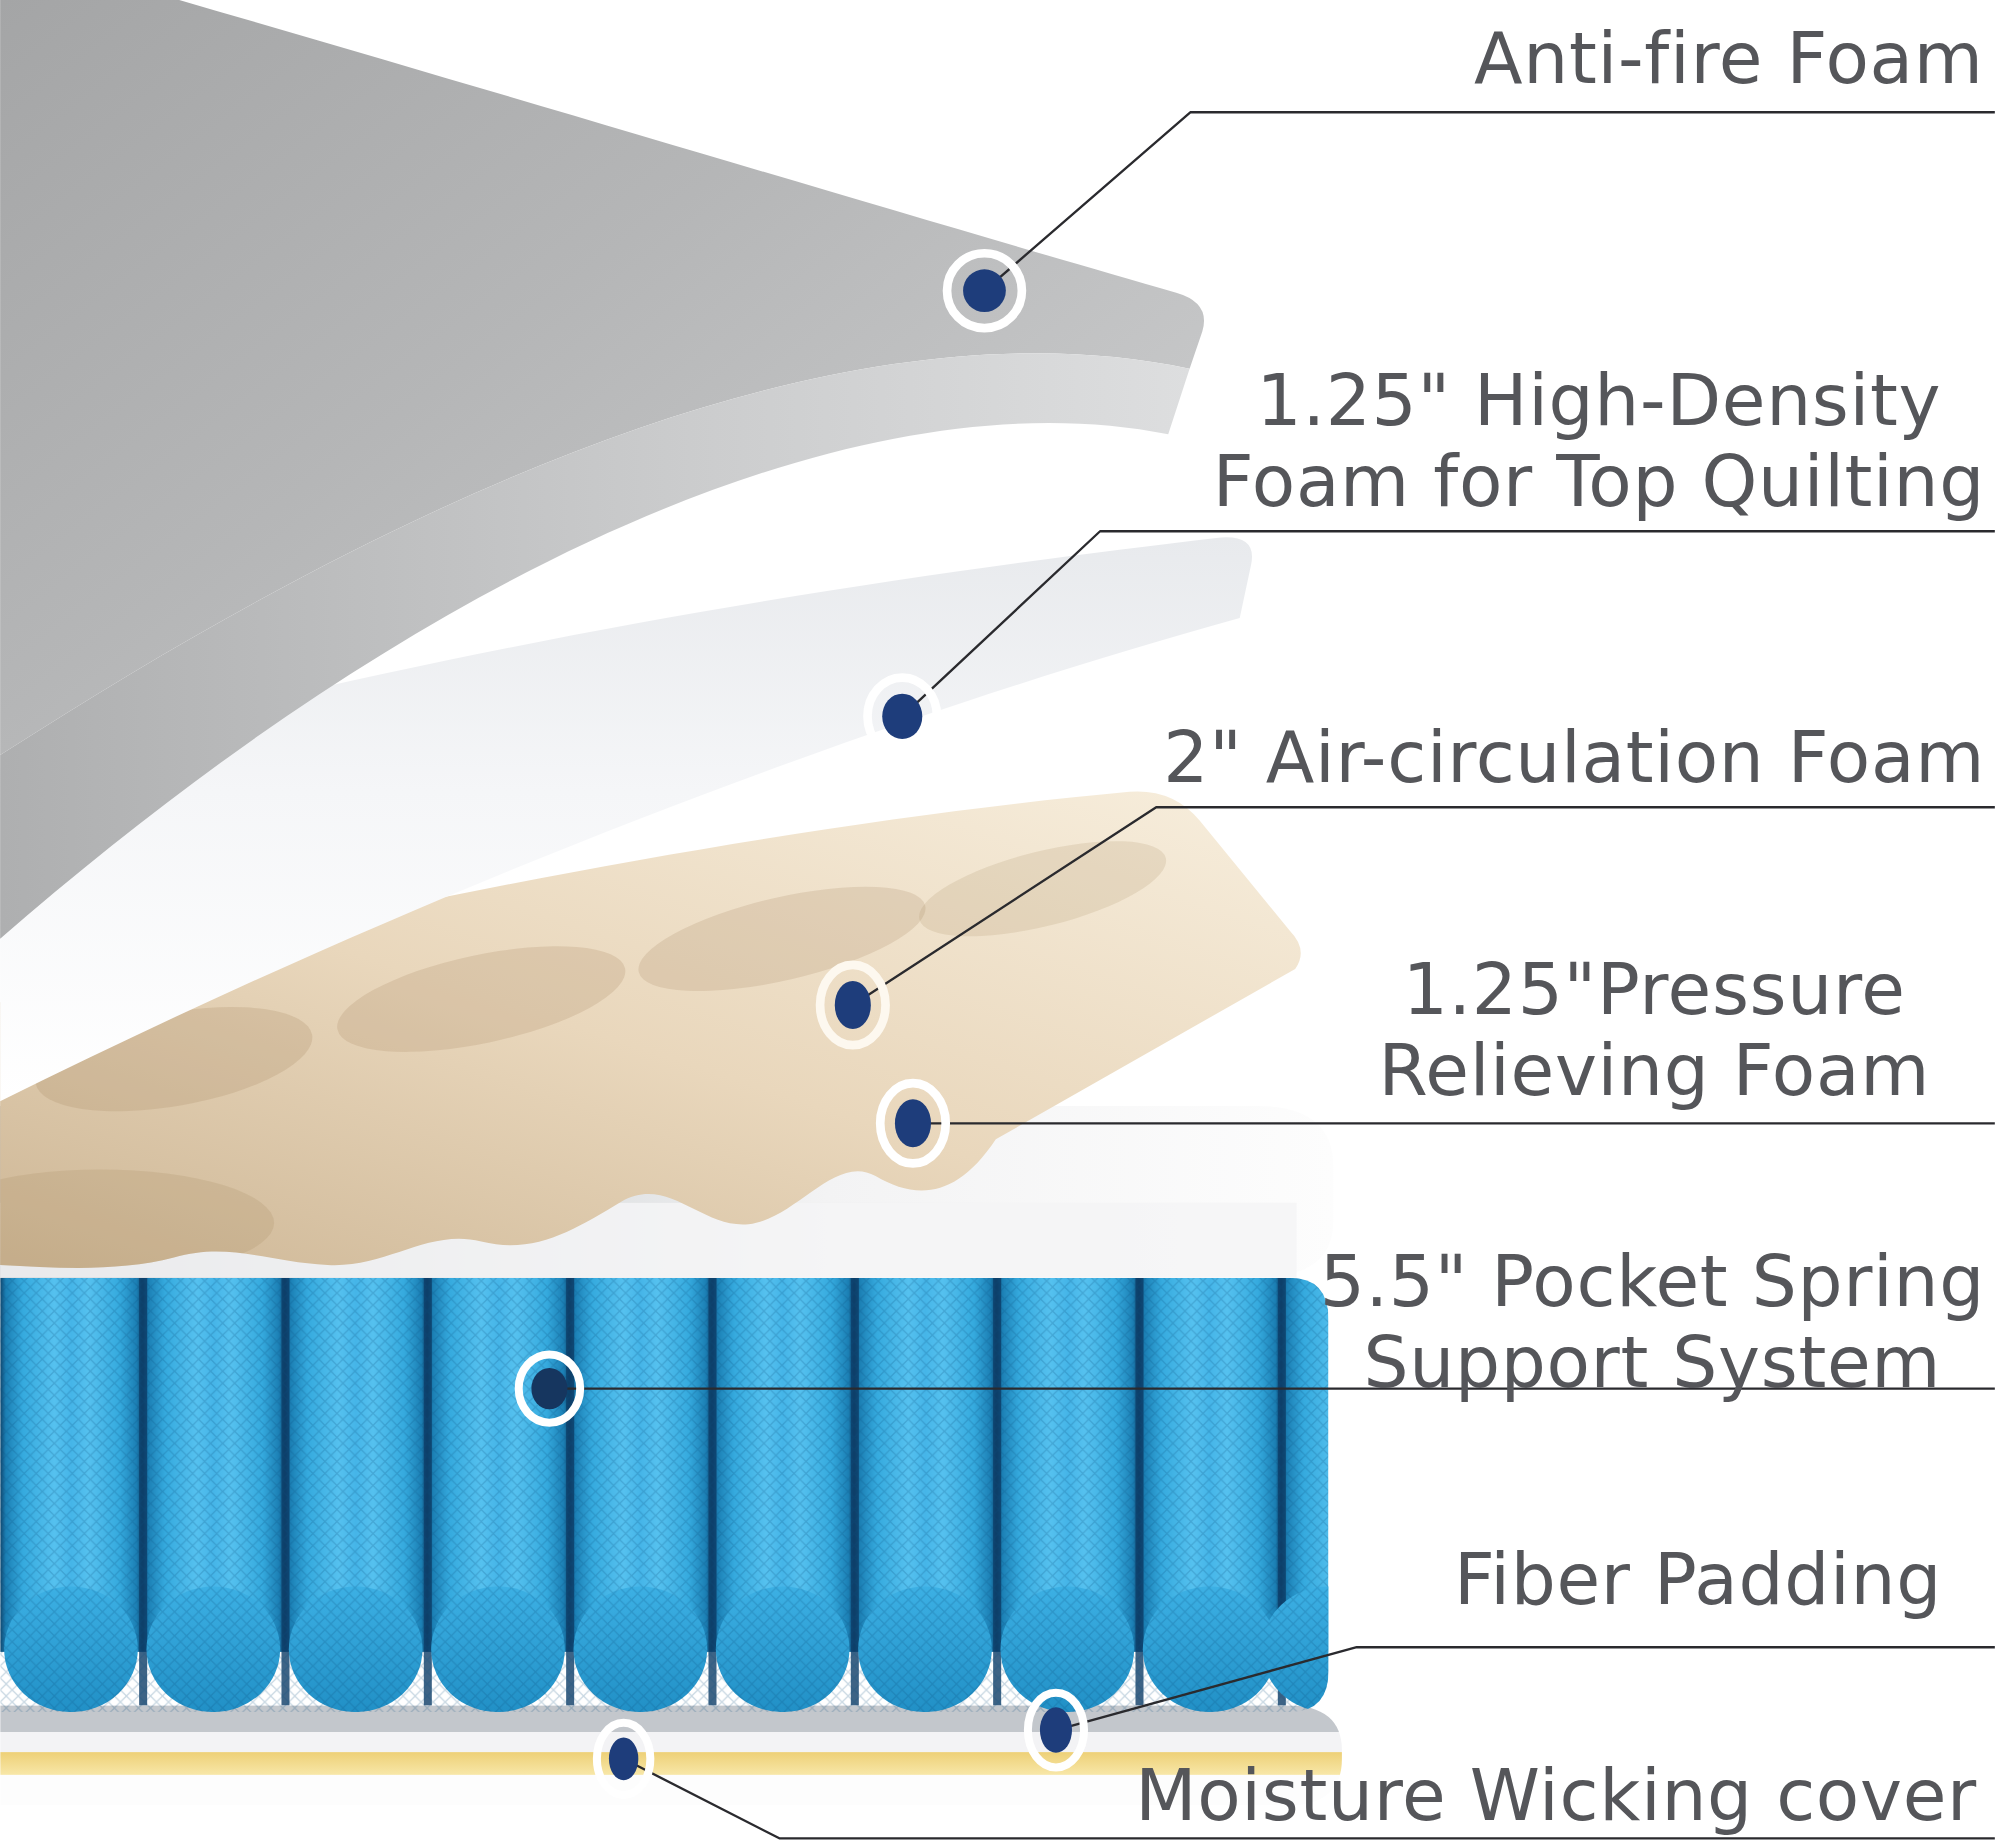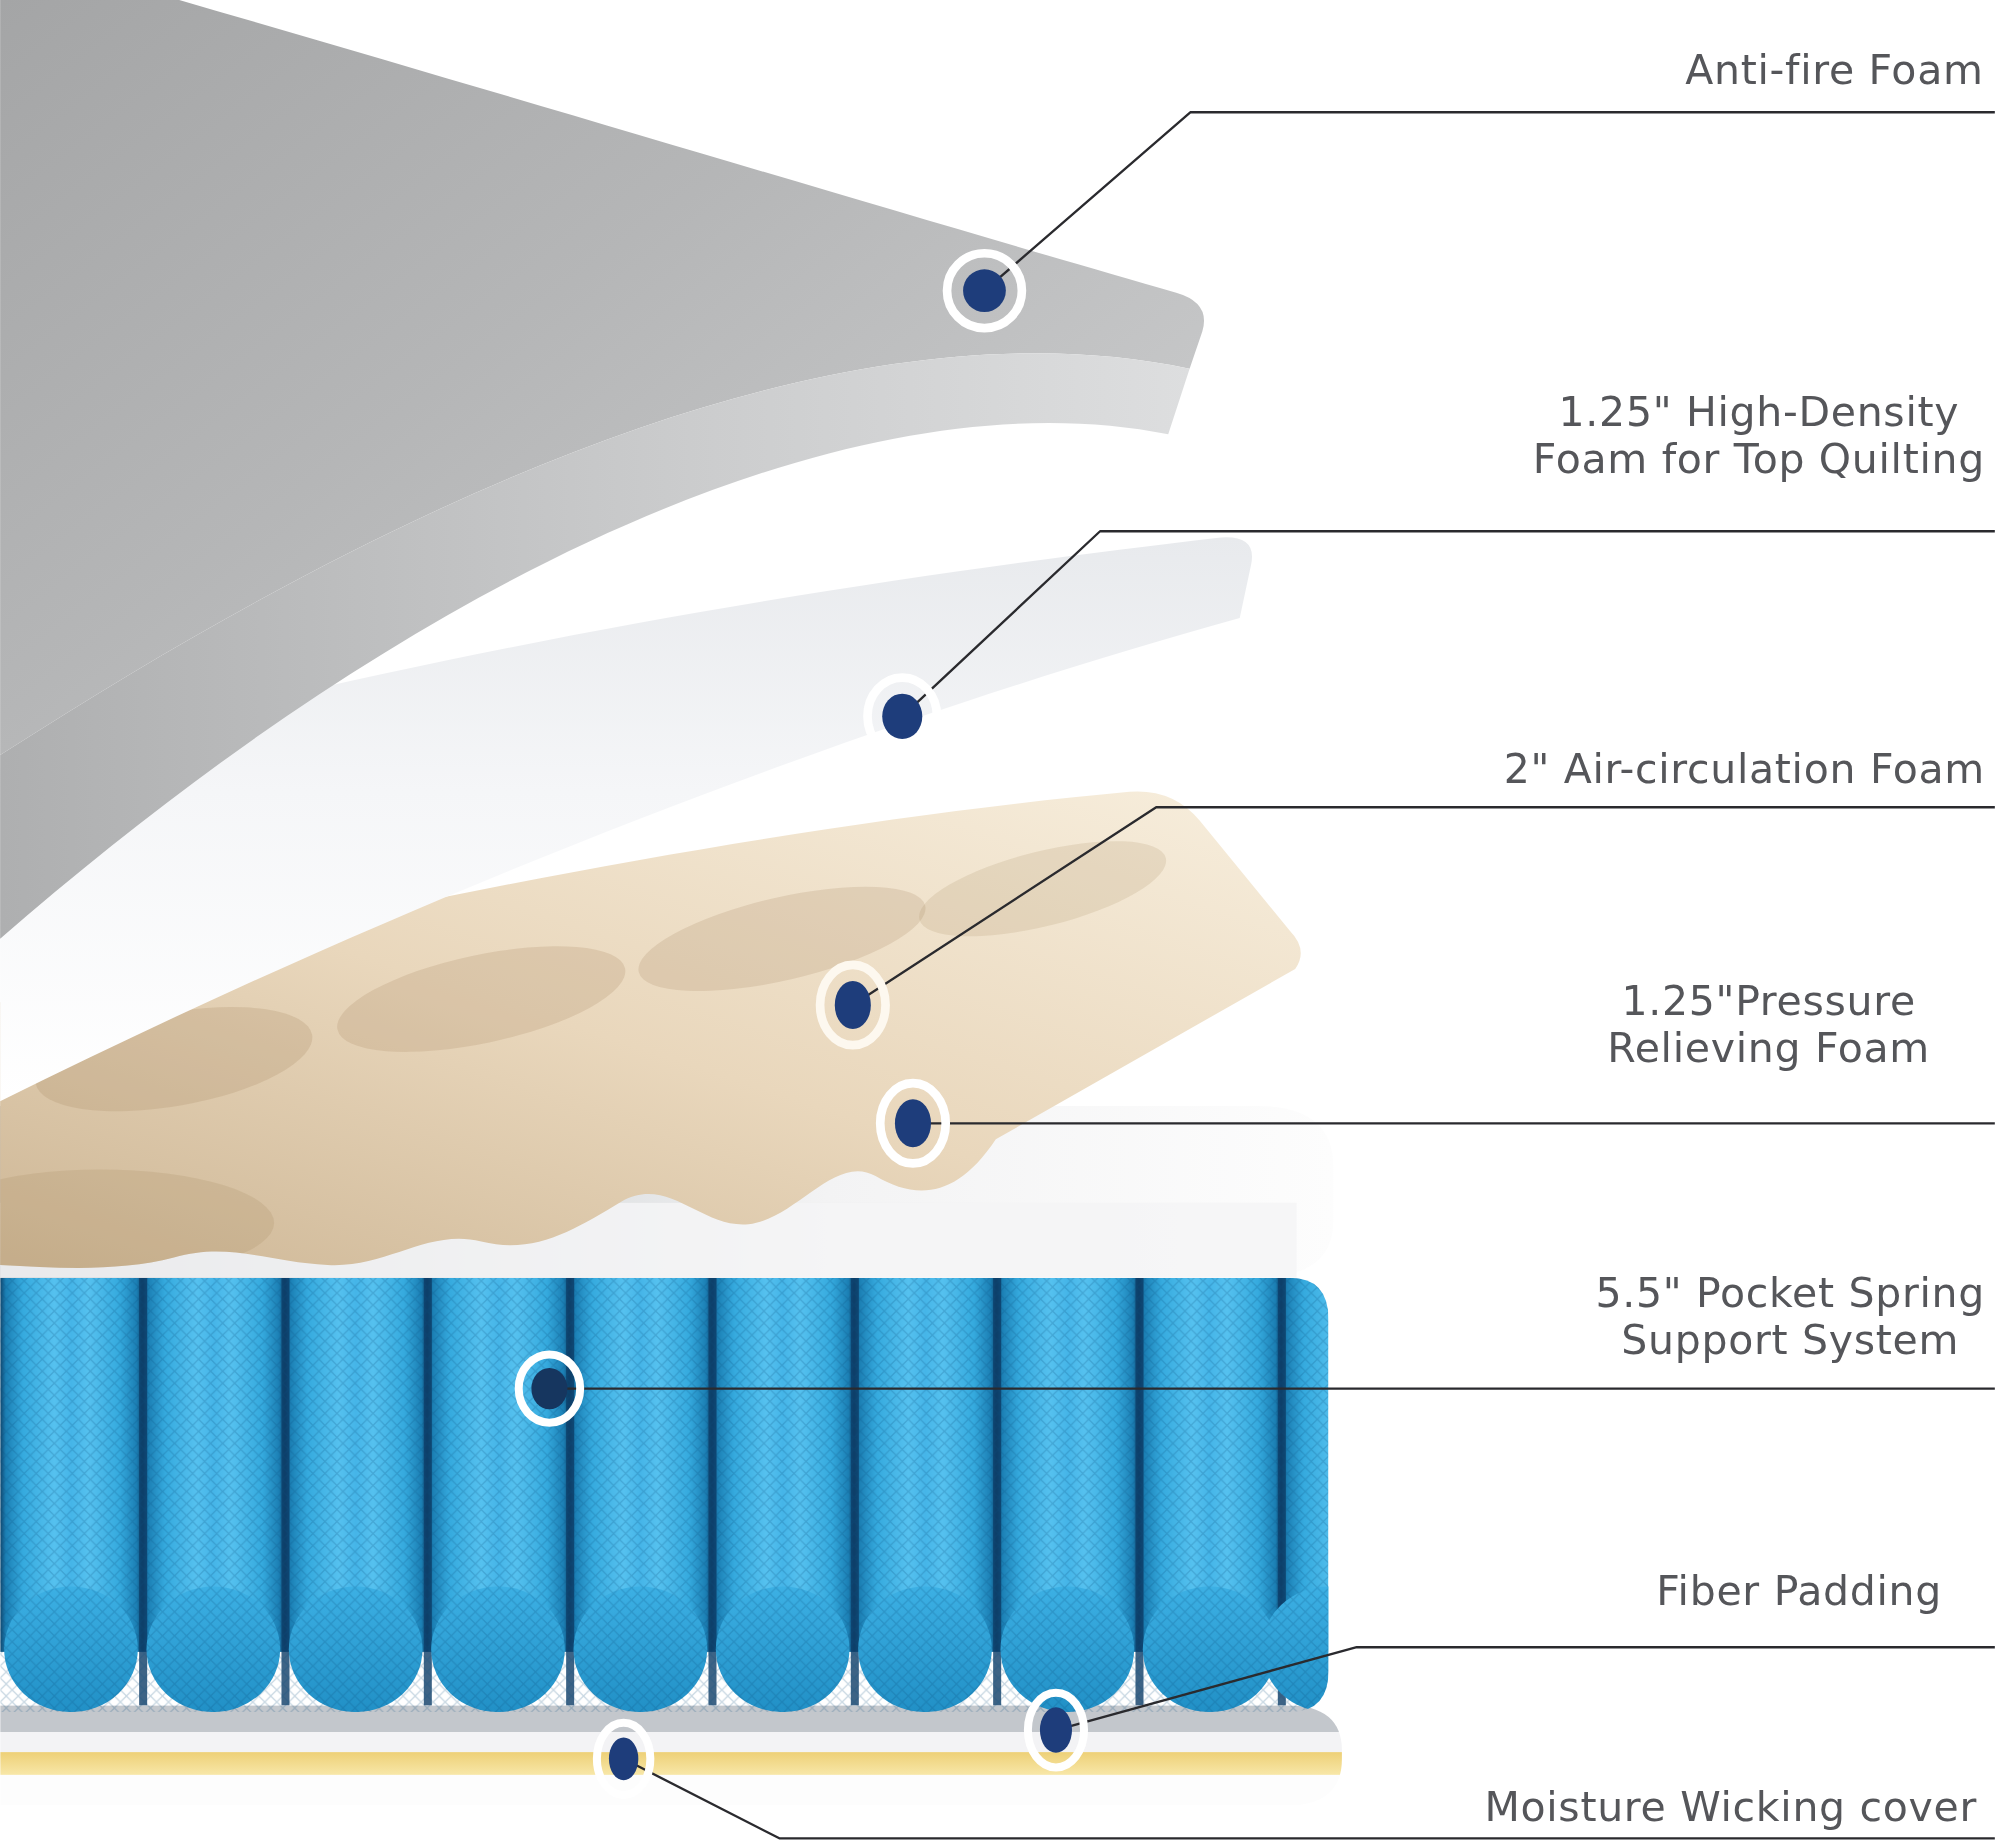--- a/index.html
+++ b/index.html
@@ -7,26 +7,25 @@
     position:relative;
     width:2005px;height:1843px;
     background:#ffffff;
     overflow:hidden;
     font-family:"DejaVu Sans", sans-serif;
   }
   .stage svg.art{position:absolute;left:0;top:0;}
   .layer-label{
     position:absolute;
     color:#55565a;
-    font-size:41px;
+    font-size:71px;
     line-height:1.14;
     letter-spacing:0.7px;
     white-space:pre-line;
     text-align:right;
-    margin-top:28px;
   }
   .layer-label.centered{text-align:center;}
 </style>
 </head>
 <body>
 
 <div class="stage">
 
   <svg class="art" width="2005" height="1843" viewBox="0 0 3000 2758">
     <defs>

